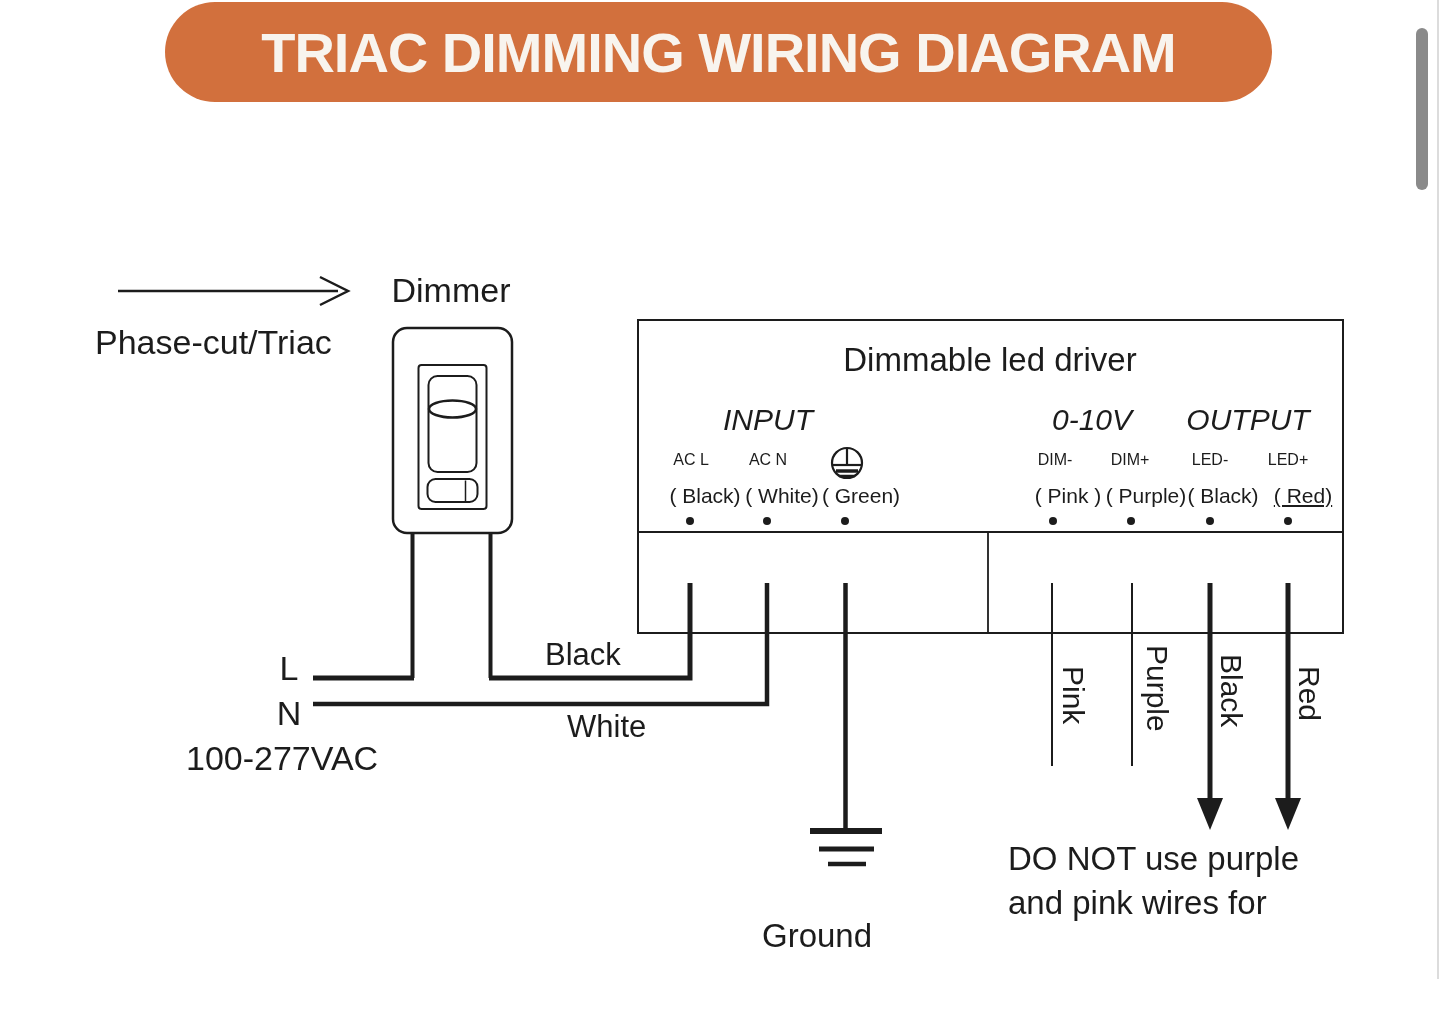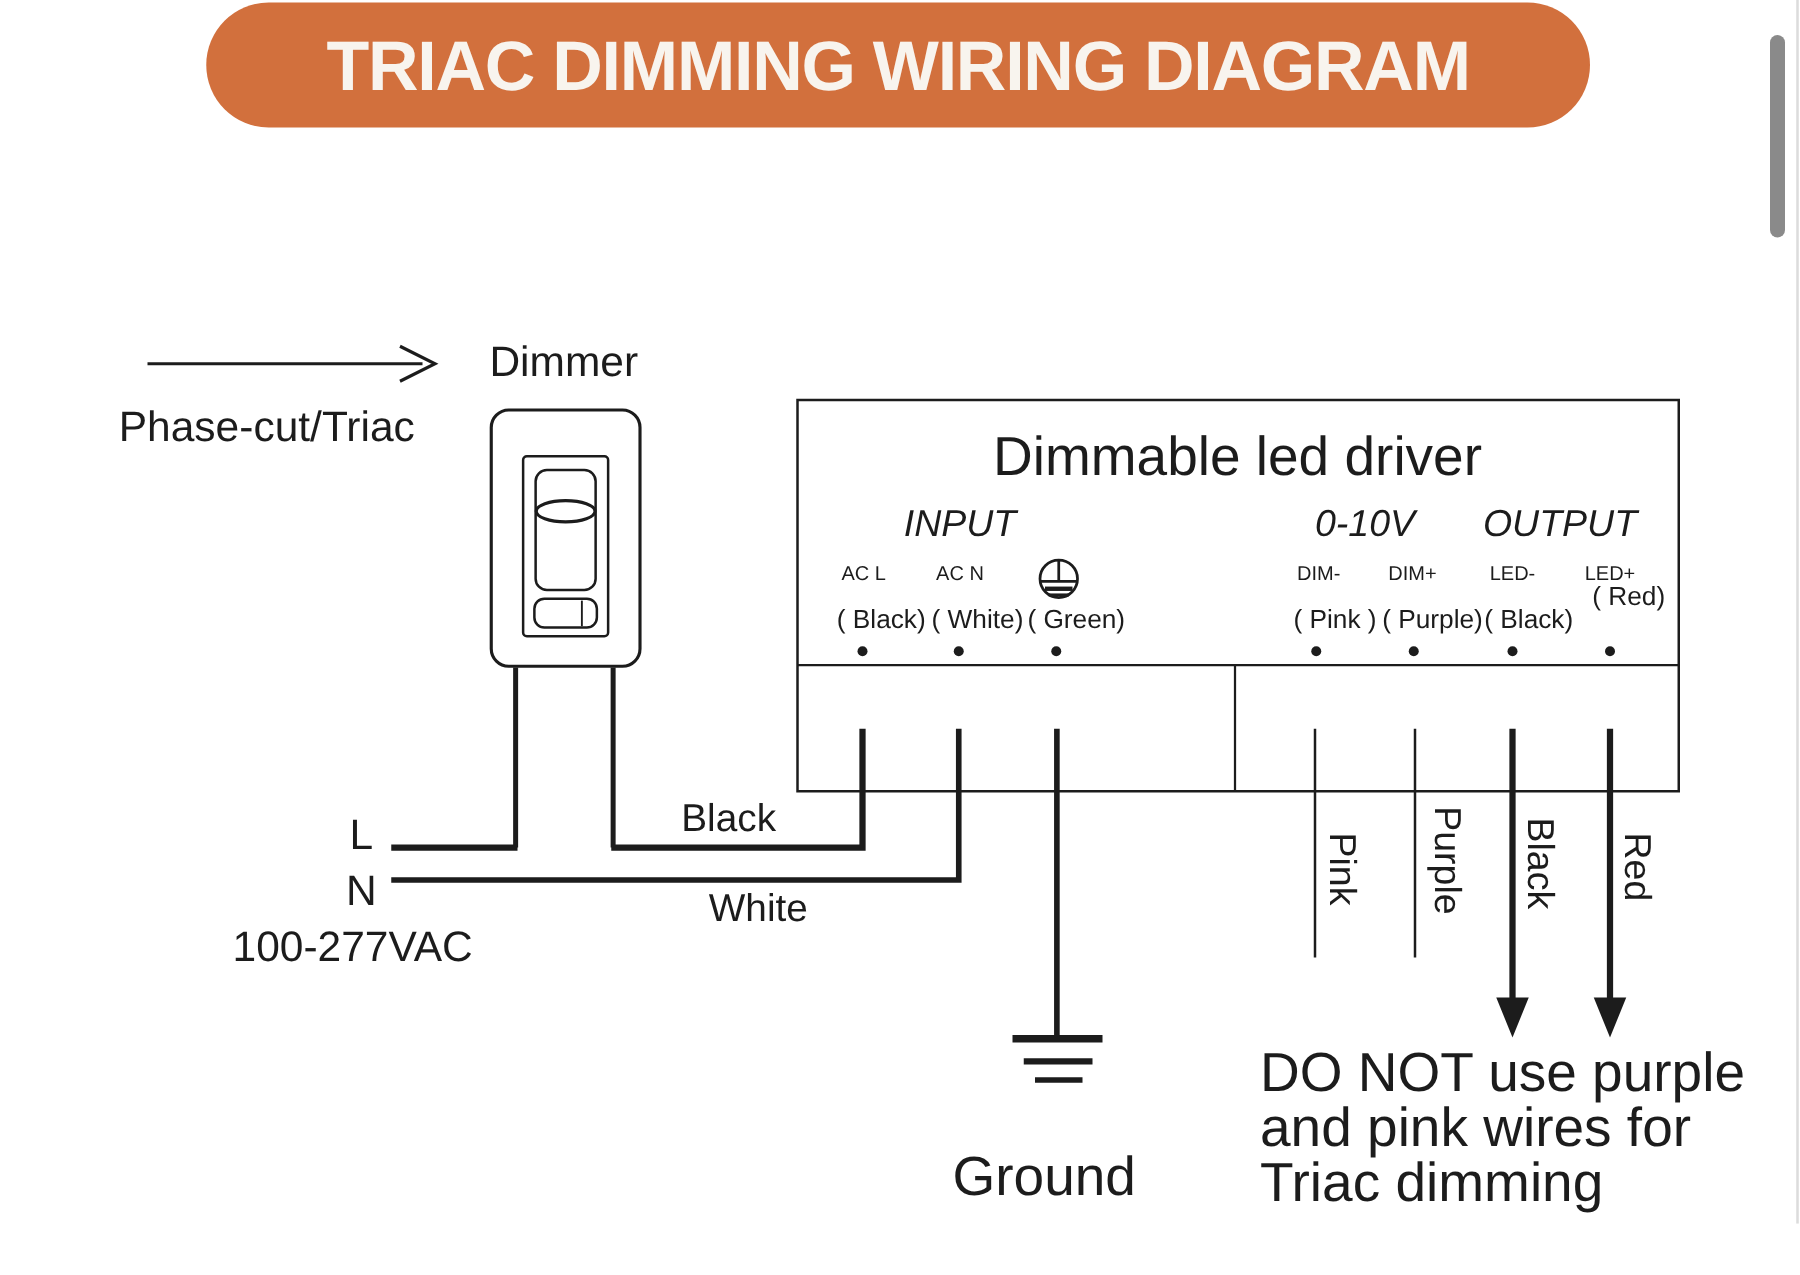--- a/index.html
+++ b/index.html
@@ -4,21 +4,21 @@
 <style>
   html,body{margin:0;padding:0;background:#ffffff;}
   .stage{position:relative;width:1440px;height:979px;background:#ffffff;overflow:hidden;
          font-family:"Liberation Sans",sans-serif;}
   .banner{position:absolute;left:165px;top:2px;width:1107px;height:100px;border-radius:50px;
           background:#d2703d;display:flex;align-items:center;justify-content:center;}
   .banner span{color:#f8f4ee;font-size:56px;font-weight:bold;letter-spacing:-1px;white-space:nowrap;}
   .t{position:absolute;color:#1c1c1c;white-space:nowrap;line-height:1.08;}
   .c{transform:translateX(-50%);}
   .rot{transform:rotate(90deg);transform-origin:0 0;line-height:30px;}
-  .fs34{font-size:34px;} .fs33{font-size:44px;} .fs31{font-size:31px;} .fs30{font-size:30px;}
+  .fs34{font-size:34px;} .fs33{font-size:33px;} .fs31{font-size:31px;} .fs30{font-size:30px;}
   .fs29{font-size:30px;font-style:italic;} .fs22{font-size:16px;} .fs21{font-size:21px;margin-left:15px;}
   .warn div{line-height:44px;}
   svg{position:absolute;left:0;top:0;}
   .scroll-track{position:absolute;left:1437px;top:0;width:2px;height:1020px;background:#dcdcdc;}
   .scroll-thumb{position:absolute;left:1416px;top:28px;width:12px;height:162px;border-radius:6px;background:#8a8a8a;}
 </style>
 </head>
 <body>
 
 <div class="stage">
@@ -96,37 +96,36 @@
   <span class="t fs22 c" style="left:1130px;top:451px;">DIM+</span>
   <span class="t fs22 c" style="left:1210px;top:451px;">LED-</span>
   <span class="t fs22 c" style="left:1288px;top:451px;">LED+</span>
 
   <span class="t fs21 c" style="left:690px;top:485px;">( Black)</span>
   <span class="t fs21 c" style="left:767px;top:485px;">( White)</span>
   <span class="t fs21 c" style="left:846px;top:485px;">( Green)</span>
   <span class="t fs21 c" style="left:1053px;top:485px;">( Pink )</span>
   <span class="t fs21 c" style="left:1131px;top:485px;">( Purple)</span>
   <span class="t fs21 c" style="left:1208px;top:485px;">( Black)</span>
-  <span class="t fs21 c" style="left:1288px;top:467px;">( Red)</span>
+  <span class="t fs21 c" style="left:1288px;top:485px;text-decoration:underline;">( Red)</span>
 
   <span class="t fs34 c" style="left:289px;top:650px;">L</span>
   <span class="t fs34 c" style="left:289px;top:695px;">N</span>
   <span class="t fs34" style="left:186px;top:740px;">100-277VAC</span>
   <span class="t fs31" style="left:545px;top:638px;">Black</span>
   <span class="t fs31" style="left:547px;top:710px;margin-left:20px;">White</span>
 
   <span class="t fs33" style="left:762px;top:918px;">Ground</span>
 
   <span class="t fs30 rot" style="left:1088px;top:666px;">Pink</span>
   <span class="t fs30 rot" style="left:1172px;top:645px;">Purple</span>
   <span class="t fs30 rot" style="left:1246px;top:654px;">Black</span>
   <span class="t fs30 rot" style="left:1324px;top:666px;">Red</span>
 
   <div class="t fs33 warn" style="left:1008px;top:837px;">
     <div>DO NOT use purple</div>
     <div>and pink wires for</div>
-    <div>Triac dimming</div>
   </div>
 
   <div class="scroll-track"></div>
   <div class="scroll-thumb"></div>
 
 </div>
 
 </body></html>

